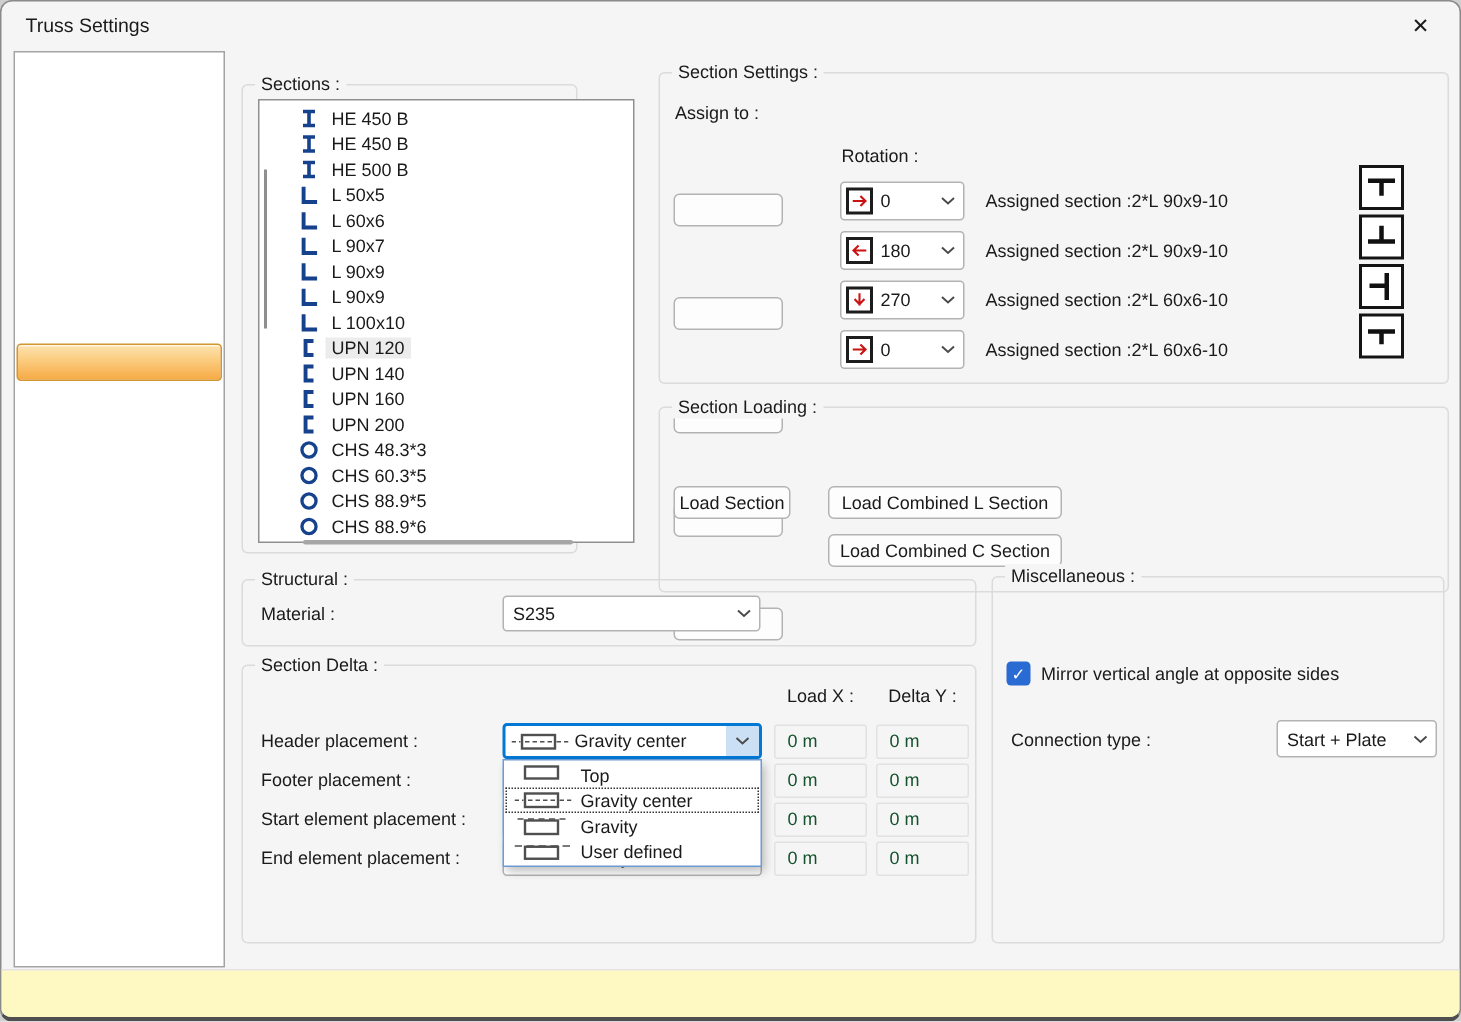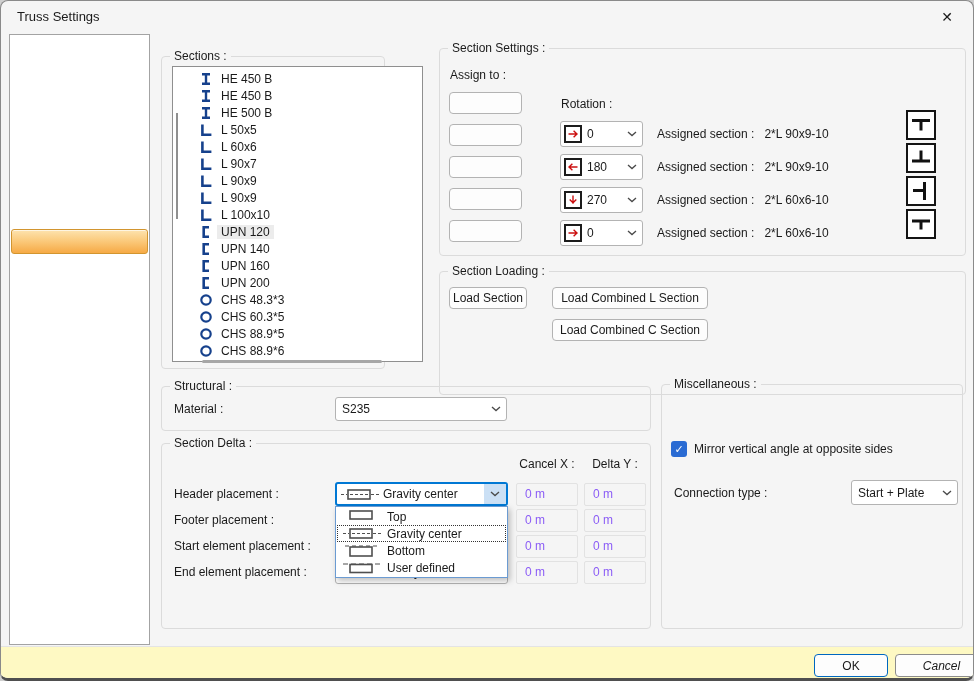--- a/index.html
+++ b/index.html
@@ -39,32 +39,32 @@
   .sico{width:15px;height:14px;margin-right:3px;display:flex;align-items:center;flex:none;}
   .slabel{padding:0 4px;}
   .secrow.selected .slabel{background:#ececec;}
   .vmark{position:absolute;left:14px;top:56px;width:2px;height:106px;background:#8f8f8f;}
   .hscroll{position:absolute;left:40px;width:180px;bottom:5px;height:3px;background:#a6a6a6;border-radius:2px;}
   
   #settings-group{left:438px;top:47px;width:527px;height:208px;}
   .assign-label{position:absolute;left:10px;top:19px;}
   .assign-btns{position:absolute;left:9px;top:43px;display:flex;flex-direction:column;gap:10px;}
   .btn{height:22px;box-sizing:border-box;background:#fdfdfd;border:1px solid #b3b3b3;border-radius:4px;
-    display:flex;align-items:center;justify-content:center;font-size:12px;white-space:nowrap;cursor:default;}
+    display:flex;align-items:center;justify-content:center;font-size:12px;white-space:nowrap;cursor:default;margin-top:37px;}
   .assign-btns .btn{width:73px;}
   .rotation-label{position:absolute;left:121px;top:48px;}
   .rot-rows{position:absolute;left:120px;top:72px;display:flex;flex-direction:column;gap:7px;}
   .rot-row{display:flex;align-items:center;height:26px;}
   .rot-combo{width:83px;height:26px;border:1px solid #b3b3b3;border-radius:3px;background:#fff;
     display:flex;align-items:center;box-sizing:border-box;}
   .rot-sq{width:18px;height:18px;border:2px solid #1c1c1c;margin:0 5px 0 3px;box-sizing:border-box;
     display:flex;align-items:center;justify-content:center;flex:none;}
   .rot-val{min-width:22px;}
   .chev{margin-left:auto;margin-right:5px;display:flex;flex:none;}
-  .assigned{margin-left:14px;display:flex;gap:10px;white-space:nowrap;}
+  .assigned{margin-left:14px;display:flex;white-space:nowrap;}
   .orient-col{position:absolute;left:466px;top:61px;display:flex;flex-direction:column;gap:3px;}
   .orient{width:30px;height:30px;border:2px solid #141414;background:#fff;box-sizing:border-box;
     display:flex;align-items:center;justify-content:center;}
   
   #loading-group{left:438px;top:270px;width:527px;height:124px;}
   #load-section-btn{position:absolute;left:9px;top:15px;width:78px;}
   #load-l-btn{position:absolute;left:112px;top:15px;width:156px;}
   #load-c-btn{position:absolute;left:112px;top:47px;width:156px;}
   
   #structural-group{left:160px;top:385px;width:490px;height:45px;}
@@ -77,21 +77,21 @@
   #dx-header{left:354px;} #dy-header{left:422px;}
   .delta-rows{position:absolute;left:12px;top:38px;display:flex;flex-direction:column;gap:2px;}
   .delta-row{display:flex;align-items:center;height:24px;}
   .dlabel-col{width:161px;white-space:nowrap;}
   .delta-combo{width:173px;height:24px;position:relative;}
   .delta-combo.open{border:2px solid #0078d4;}
   .picon{margin-left:4px;width:40px;display:flex;align-items:center;flex:none;}
   .dval{margin-left:2px;white-space:nowrap;}
   .chevbox{margin-left:auto;width:22px;align-self:stretch;display:flex;align-items:center;justify-content:center;flex:none;}
   .delta-combo.open .chevbox{background:#cbe0f5;border-radius:0 1px 1px 0;}
-  .field{width:62px;height:23px;border:1px solid #e2e2e2;border-radius:2px;color:#8b5cf6;
+  .field{width:62px;height:23px;border:1px solid #e2e2e2;border-radius:2px;color:#14532d;
     display:flex;align-items:center;padding-left:8px;box-sizing:border-box;background:transparent;}
   .delta-row .field{margin-left:8px;}
   .delta-row .field + .field{margin-left:6px;}
   .dropdown{position:absolute;left:173px;top:62px;width:173px;background:#fff;
     border:1px solid #6b9bd2;box-shadow:2px 3px 6px rgba(0,0,0,.25);z-index:5;padding:1px;box-sizing:border-box;}
   .dd-item{height:17px;display:flex;align-items:center;border:1px dotted transparent;box-sizing:border-box;}
   .dd-item.focused{border:1px dotted #333;}
   .dd-item .picon{margin-left:5px;width:42px;}
   .ddlabel{margin-left:2px;white-space:nowrap;}
   
@@ -427,21 +427,21 @@
       <span class="chev">
           <svg width="10" height="6" viewBox="0 0 10 6">
             <path d="M1 1l4 3.6L9 1" stroke="#4a4a4a" stroke-width="1.3" fill="none"></path>
           </svg>
         </span>
     </div>
   </div>
 
   <div class="groupbox" id="delta-group">
     <div class="glabel">Section Delta :</div>
-    <div class="dheader" id="dx-header">Cancel X :</div>
+    <div class="dheader" id="dx-header">Load X :</div>
     <div class="dheader" id="dy-header">Delta Y :</div>
 
     <div class="delta-rows">
 
     <div class="delta-row open">
           <div class="dlabel-col">Header placement :</div>
           <div class="combo delta-combo open">
             <span class="picon">
               <svg width="38" height="15" viewBox="0 0 38 15">
                 <path d="M0 7.5h6M30 7.5h8" stroke="#4f4f4f" stroke-width="1" stroke-dasharray="3 2"></path>
@@ -537,21 +537,21 @@
           </span>
           <span class="ddlabel">Gravity center</span>
         </div>
         <div class="dd-item">
           <span class="picon">
             <svg width="38" height="15" viewBox="0 0 38 15">
               <path d="M2 3h34" stroke="#4f4f4f" stroke-width="1" stroke-dasharray="4 3"></path>
               <rect x="7" y="4" width="22" height="9" fill="none" stroke="#4f4f4f" stroke-width="1.6"></rect>
             </svg>
           </span>
-          <span class="ddlabel">Bottom</span>
+          <span class="ddlabel">Gravity</span>
         </div>
         <div class="dd-item">
           <span class="picon">
             <svg width="38" height="15" viewBox="0 0 38 15">
               <path d="M0 4h38" stroke="#4f4f4f" stroke-width="1" stroke-dasharray="5 3"></path>
               <rect x="7" y="4.5" width="22" height="8" fill="none" stroke="#4f4f4f" stroke-width="1.6"></rect>
             </svg>
           </span>
           <span class="ddlabel">User defined</span>
         </div>

